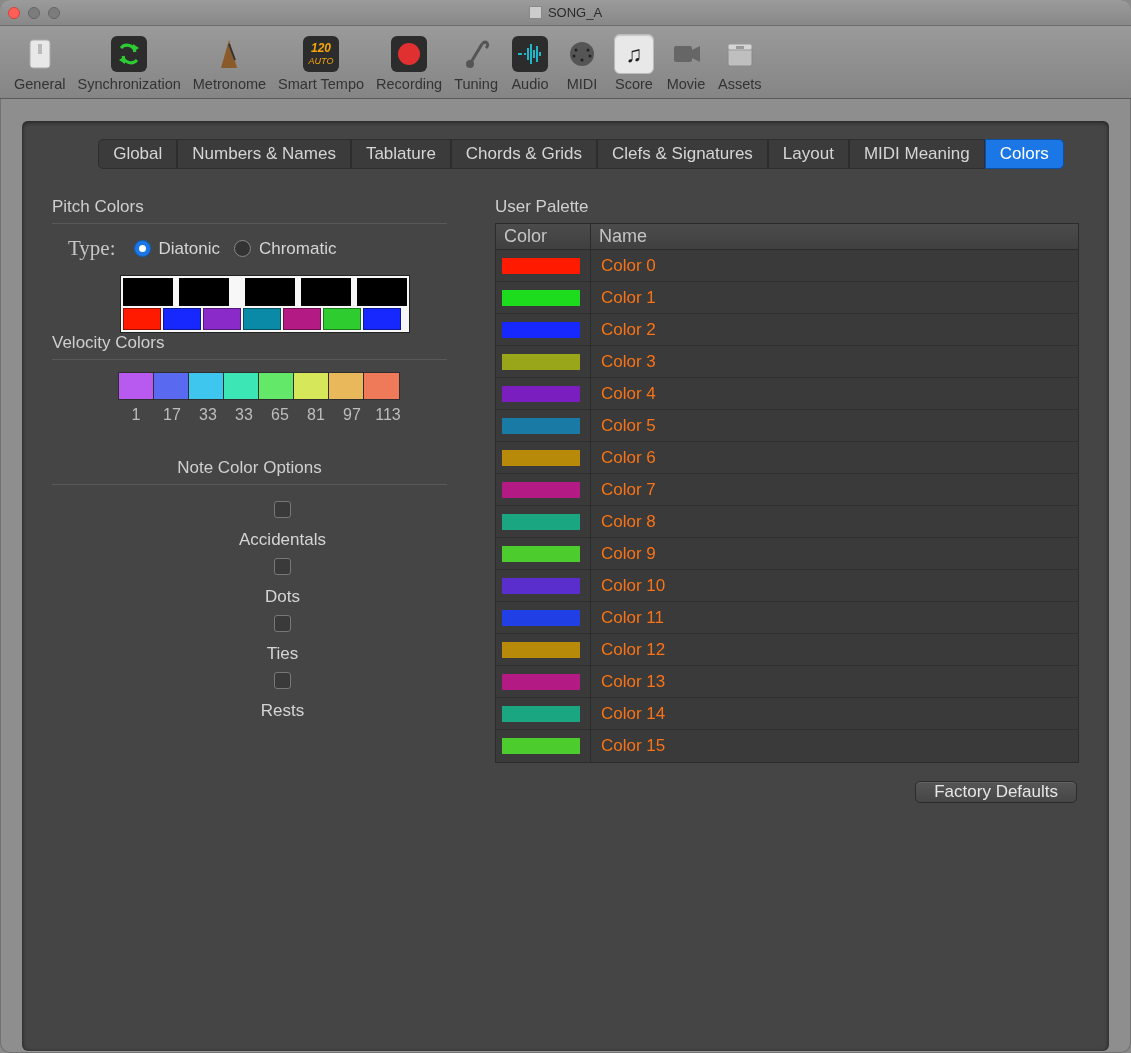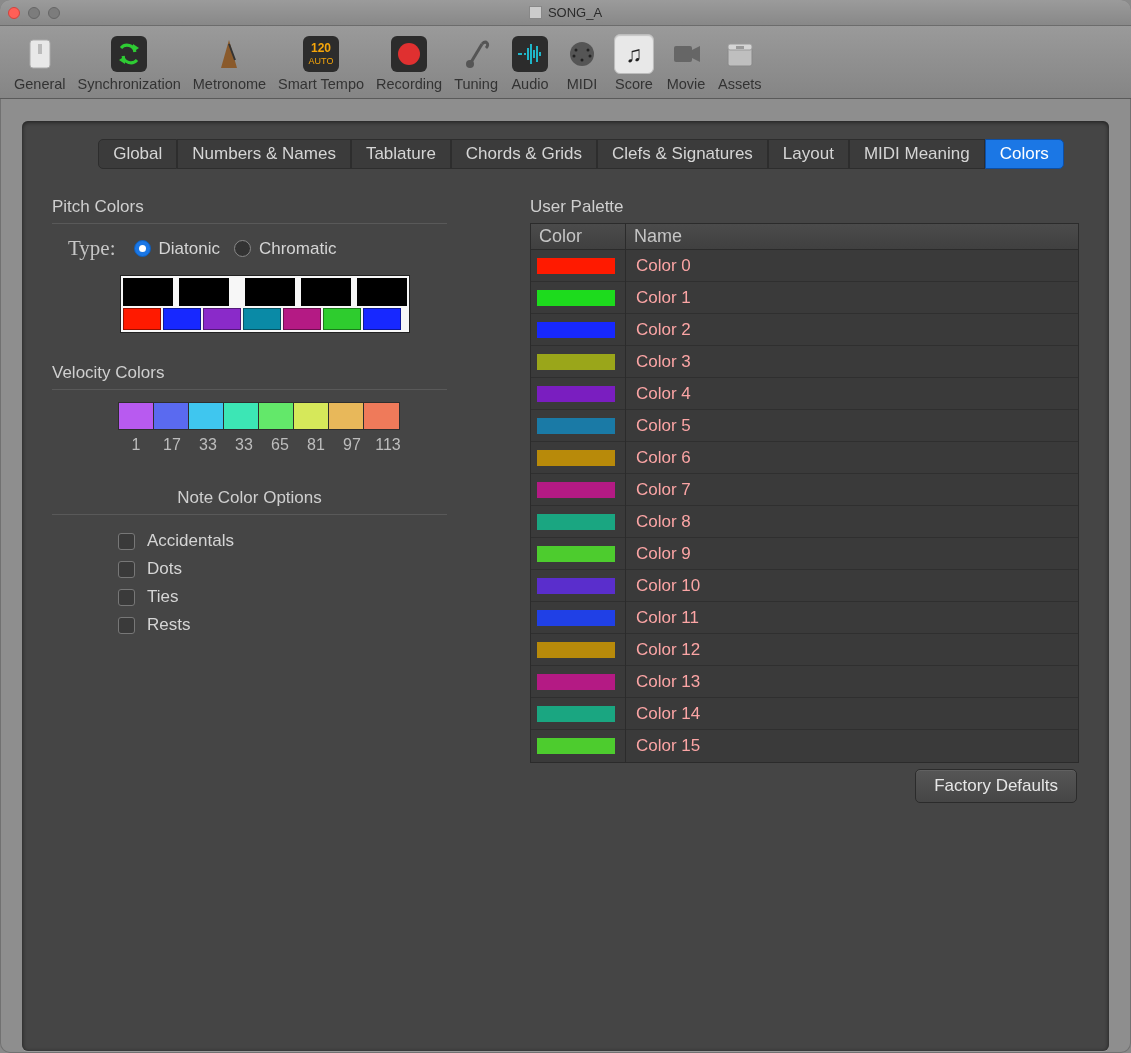--- a/index.html
+++ b/index.html
@@ -46,20 +46,21 @@
     gap:0;
   }
   .tool-btn{
     display:flex; flex-direction:column; align-items:center; justify-content:flex-end;
     padding:2px 6px 4px 6px; cursor:pointer;
     border-radius:4px;
   }
   .tool-btn .ticon{
     width:40px;height:40px;border-radius:6px;display:flex;align-items:center;justify-content:center;
     margin-bottom:2px;
+    font-style:italic;
   }
   .tool-btn.active .ticon{ background:#e8e8e8;border:1px solid #bcbcbc; box-shadow:inset 0 1px 1px rgba(0,0,0,.15);}
   .tool-label{font-size:14.5px;color:#333;}
   .content-area{
     padding:22px;
   }
   .panel{
     background:#454545;
     border-radius:6px;
     box-shadow: inset 0 1px 4px rgba(0,0,0,.6), 0 1px 0 rgba(255,255,255,.1);
@@ -80,65 +81,65 @@
     border:1px solid #2d2d2d;
     cursor:pointer;
     white-space:nowrap;
   }
   .tab:first-child{border-radius:5px 0 0 5px;}
   .tab:last-child{border-radius:0 5px 5px 0;}
   .tab.active{background:#1b77e5;color:#fff;border-color:#0d4fa5;}
   .body-cols{
     display:flex;
     padding: 28px 30px 0 30px;
-    gap:83px;
+    gap:48px;
   }
   .col-left{width:395px;}
   .col-right{flex:1;}
   .section-title{
     color:#cfcfcf;font-size:17px;padding-bottom:6px;border-bottom:1px solid #595959;margin-bottom:12px;
   }
   .type-row{display:flex;align-items:center;gap:14px;padding-left:16px;margin-bottom:14px;}
   .type-label{color:#c6c6c6;font-size:21px;margin-right:4px;font-family:Liberation Serif, serif;}
   .radio{display:flex;align-items:center;gap:8px;cursor:pointer;color:#d5d5d5;font-size:17px;}
   .radio .bullet{width:17px;height:17px;border-radius:50%;border:1px solid #888;background:#333;display:flex;align-items:center;justify-content:center;}
   .radio.selected .bullet{background:#1b77e5;border-color:#0d5fc0;}
   .radio.selected .bullet::after{content:"";width:7px;height:7px;border-radius:50%;background:#fff;}
   .keyboard{
     width:290px;height:58px;border:1px solid #222;background:#f7f7f7;
     margin-left:68px;position:relative;
   }
   .kb-black-row{position:absolute;left:2px;top:2px;display:flex;gap:6px;}
   .kb-black{background:#000;width:50px;height:28px;border:1px solid #000;}
   .kb-color-row{position:absolute;left:2px;bottom:2px;display:flex;gap:2px;}
   .kb-col{width:38px;height:22px;border:1px solid rgba(0,0,0,.4);}
-  .velocity-wrap{margin-top:30px;}
+  .velocity-wrap{}
   .vel-swatches{display:flex;margin-left:66px;border:1px solid #2e2e2e;width:fit-content;}
   .vel-sw{width:35px;height:26px;border-right:1px solid #2e2e2e;}
   .vel-sw:last-child{border-right:none;}
   .vel-labels{display:flex;margin-left:66px;margin-top:6px;}
   .vel-lab{width:36px;text-align:center;color:#bdbdbd;font-size:16px;}
   .note-opts{margin-top:34px;text-align:center;}
-  .check-row{display:flex;align-items:center;gap:12px;padding:4px 0 4px 66px;color:#d5d5d5;font-size:17px;cursor:pointer;}
+  .check-row{display:flex;align-items:center;gap:12px;padding:4px 0 4px 66px;color:#d5d5d5;font-size:17px;cursor:pointer;flex-direction:column;}
   .checkbox{width:17px;height:17px;border:1px solid #777;border-radius:3px;background:#3a3a3a;}
   .palette-table{
     border:1px solid #2b2b2b;background:#3a3a3a;margin-top:4px;
   }
   .pal-head{display:flex;background:linear-gradient(#4b4b4b,#404040);border-bottom:1px solid #2b2b2b;font-size:18px;color:#c5c5c5;}
   .ph-color{width:95px;padding:2px 8px;border-right:1px solid #2b2b2b;}
   .ph-name{flex:1;padding:2px 8px;}
   .pal-body{}
   .pal-row{display:flex;align-items:center;height:32px;border-bottom:1px solid #2f2f2f;}
   .pal-row:last-child{border-bottom:none;}
   .pal-swatch{width:95px;height:32px;border-right:1px solid #2b2b2b;display:flex;align-items:center;padding:6px;}
   .pal-swatch .sw{width:78px;height:16px;}
-  .pal-name{flex:1;padding-left:10px;color:#fca5a5;font-size:17px;}
+  .pal-name{flex:1;padding-left:10px;color:#f97316;font-size:17px;}
   .factory-btn{
-    float:right;margin:6px 2px 0 0;background:linear-gradient(#565656,#464646);
-    color:#e6e6e6;border:1px solid #2b2b2b;border-radius:5px;padding:6px 18px;font-size:17px;cursor:pointer;
+    float:right;margin:18px 2px 0 0;background:linear-gradient(#565656,#464646);
+    color:#e6e6e6;border:1px solid #2b2b2b;border-radius:5px;padding:0 18px;font-size:17px;cursor:pointer;
     box-shadow:0 1px 0 rgba(255,255,255,.07) inset;
   }
   .icon-svg{display:block;}
 </style>
 </head>
 <body>
 
 <div class="window">
 
   <div class="titlebar">

